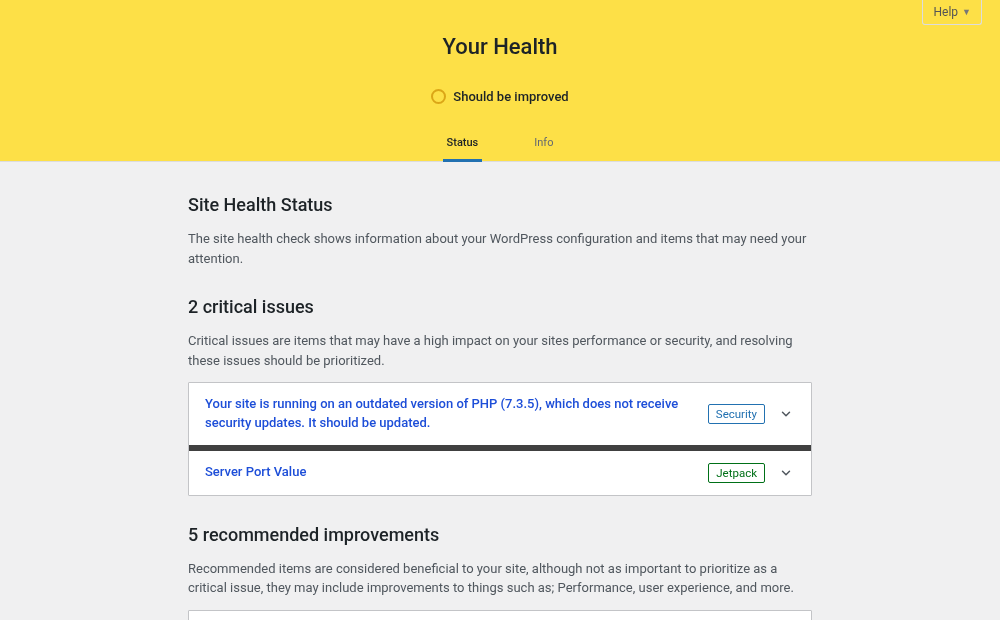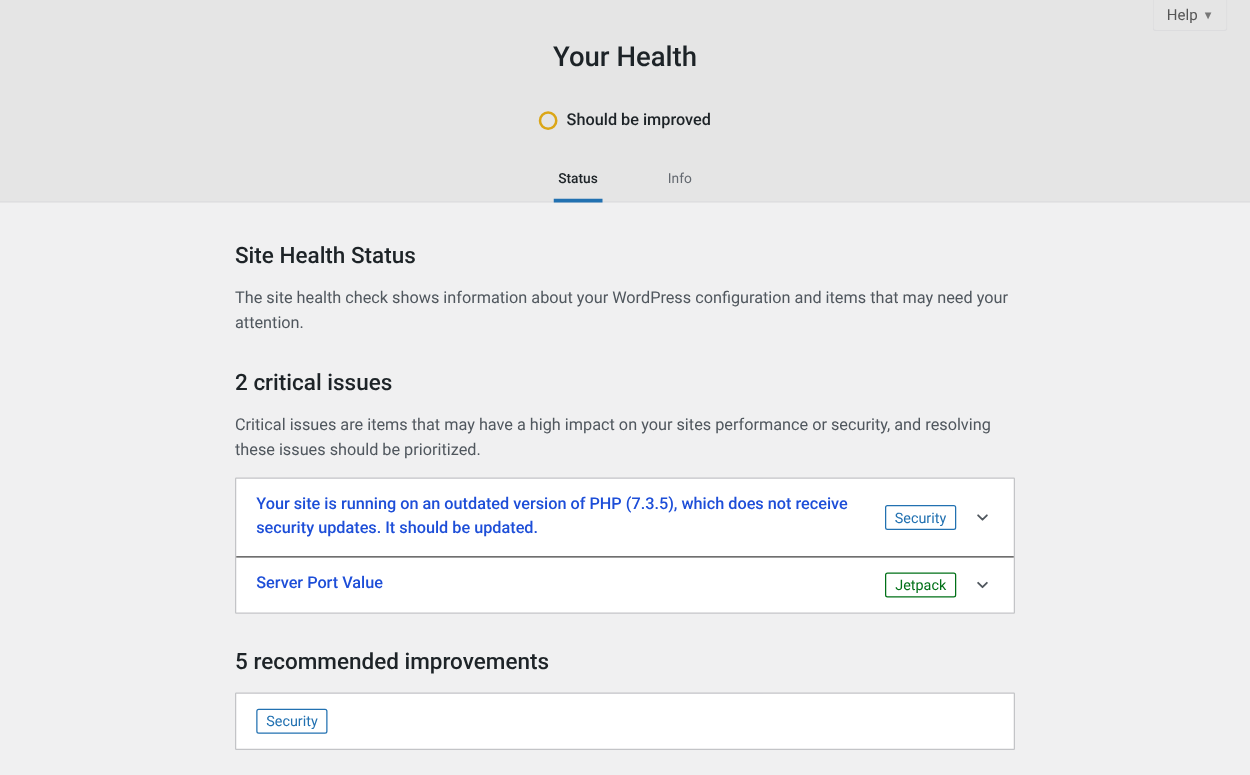--- a/index.html
+++ b/index.html
@@ -10,21 +10,21 @@
     body {
       font-family: -apple-system, BlinkMacSystemFont, "Segoe UI", Roboto, sans-serif;
       font-size: 13px;
       color: #1d2327;
       background: #fff;
       width: 1000px;
       height: 620px;
       overflow: hidden;
     }
     .top-area {
-      background: #e5e5e5;
+      background: #fde047;
       position: relative;
     }
     .help-tab {
       position: absolute;
       top: 0;
       right: 18px;
       border: 1px solid #dcdcde;
       border-top: none;
       border-radius: 0 0 3px 3px;
       padding: 5px 10px;
@@ -114,21 +114,21 @@
     }
     .issue-list {
       border: 1px solid #c3c4c7;
       background: #fff;
       border-radius: 1px;
     }
     .issue-item {
       display: flex;
       align-items: center;
       padding: 12px 16px;
-      border-top: 1px solid #404040;
+      border-top: 6px solid #404040;
       gap: 12px;
       cursor: pointer;
     }
     .issue-item:first-child {
       border-top: none;
     }
     .issue-title {
       flex: 1;
       font-size: 13px;
       color: #1d4ed8;
@@ -214,20 +214,21 @@
               <svg viewBox="0 0 24 24" fill="none" stroke="currentColor" stroke-width="2.5" stroke-linecap="round" stroke-linejoin="round">
                 <polyline points="6 9 12 15 18 9"></polyline>
               </svg>
             </span>
           </div>
         </div>
     </div>
 
     <div class="section">
       <h2 class="section-title">5 recommended improvements</h2>
+      <p class="section-desc">Recommended items are considered beneficial to your site, although not as important to prioritize as a critical issue, they may include improvements to things such as; Performance, user experience, and more.</p>
       <div class="issue-list">
 
       <div class="issue-item">
             <span class="badge blue">Security</span>
           </div>
         </div>
     </div>
 
   </div>
 </div>

